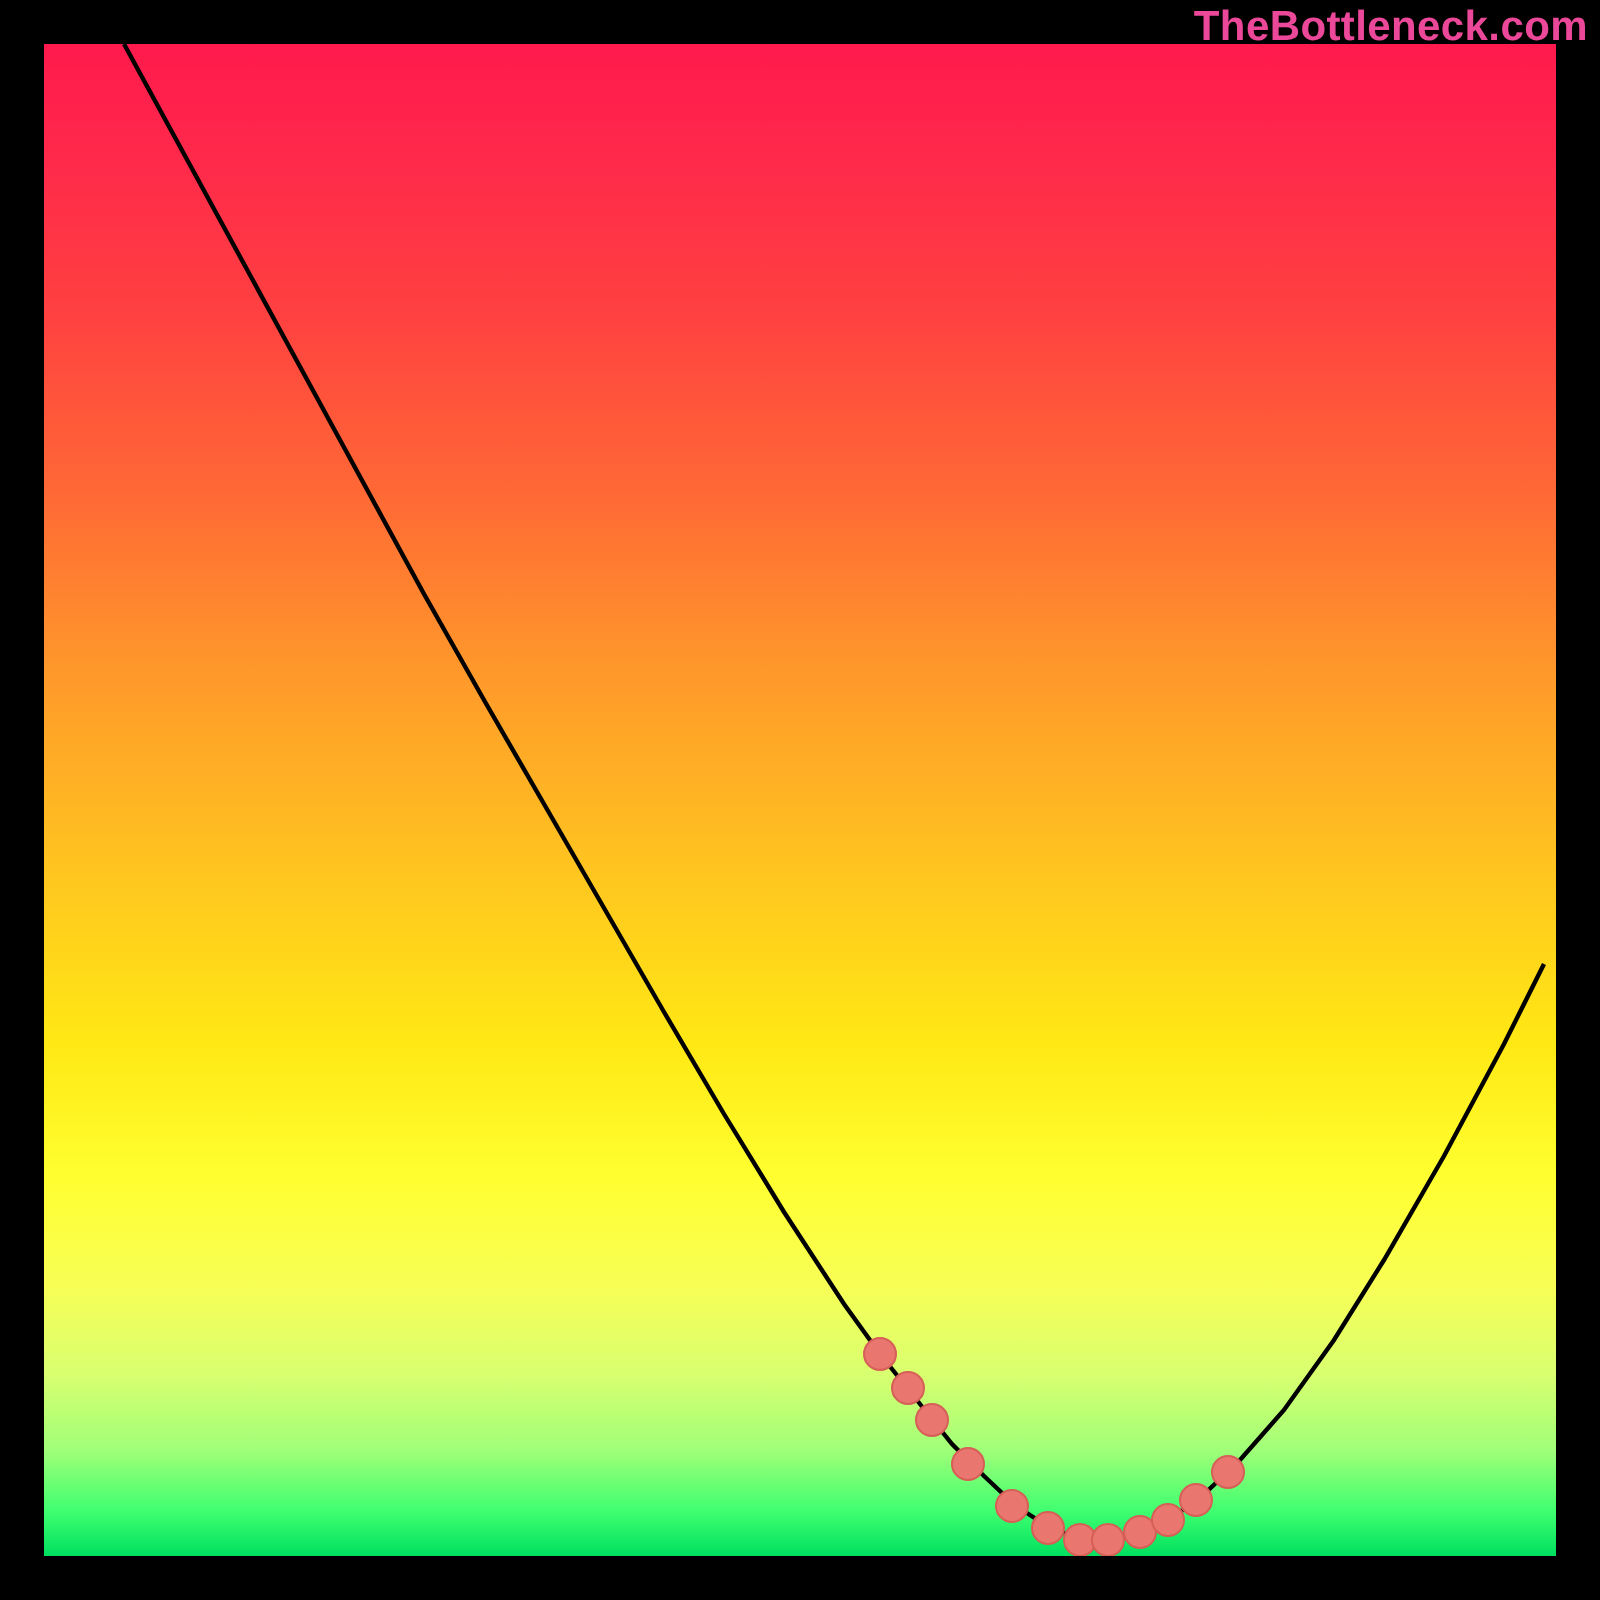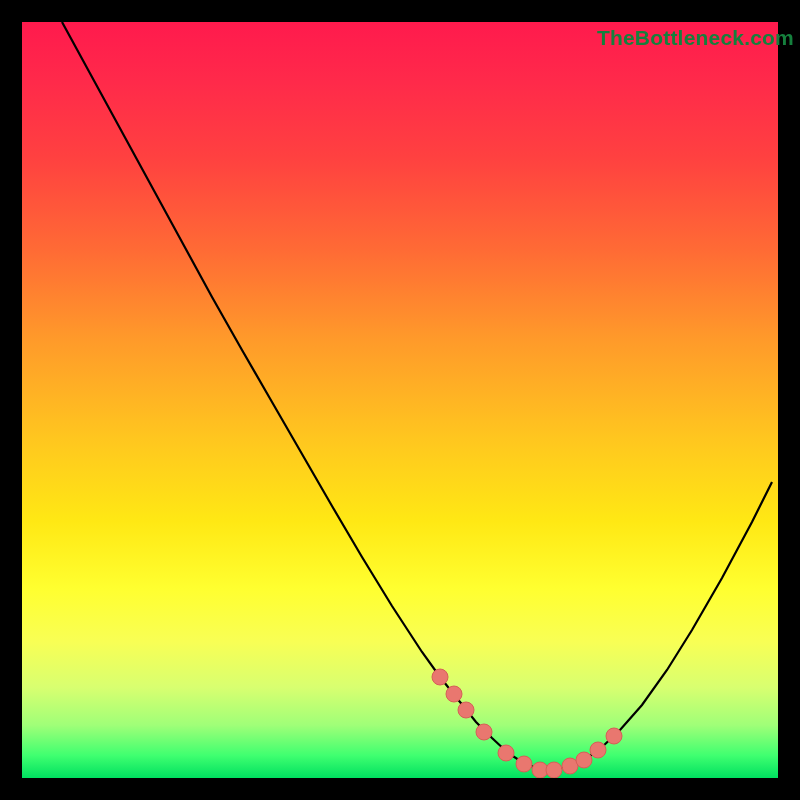--- a/index.html
+++ b/index.html
@@ -41,24 +41,23 @@
       #40ff70 97%,
       #00e060 100%
     );
   }
   .watermark {
     position: absolute;
     top: 2px;
     right: 6px;
     font-size: 21px;
     font-weight: 600;
-    color: #15803d;
+    color: #ec4899;
     letter-spacing: 0.2px;
     z-index: 20;
-    margin-top: 24px;
   }
   svg.curve {
     position: absolute;
     left: 0;
     top: 0;
     width: 756px;
     height: 756px;
     z-index: 10;
   }
 </style>

